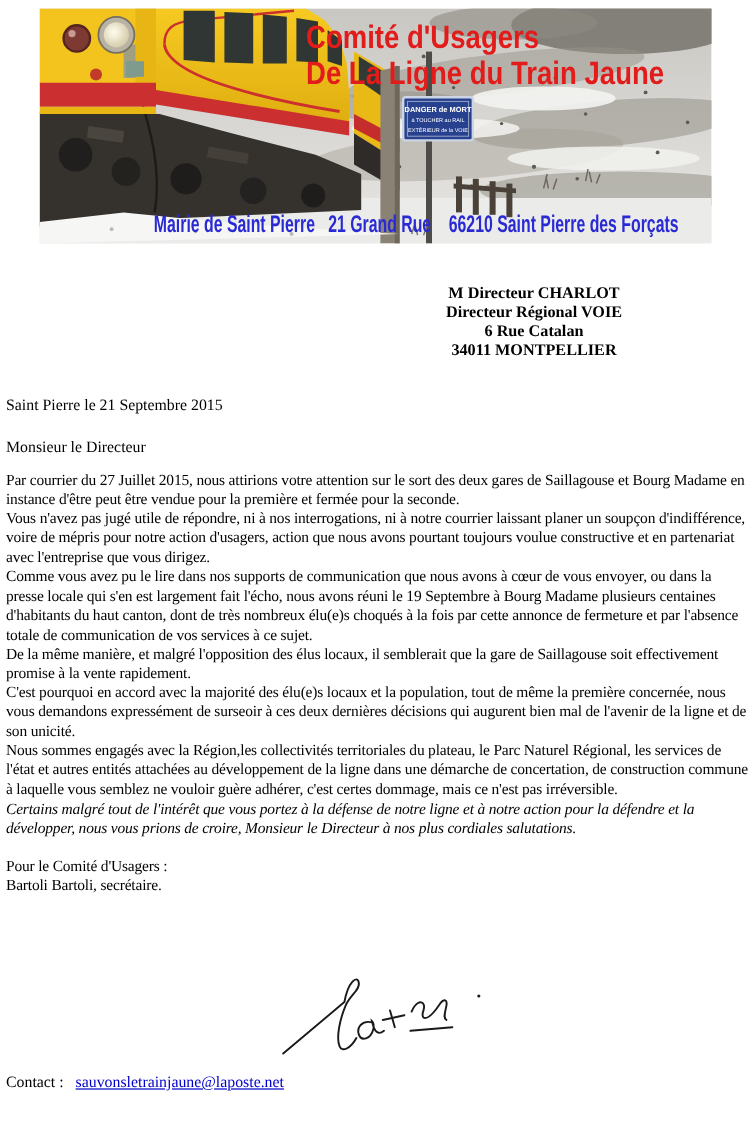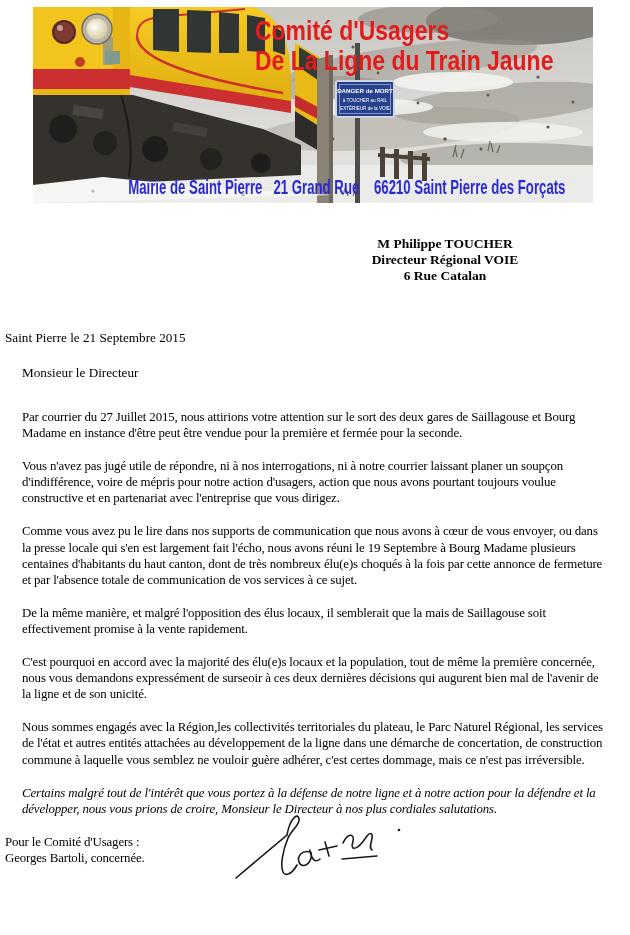--- a/index.html
+++ b/index.html
@@ -16,26 +16,26 @@
   .banner-addr{position:absolute;left:0;bottom:4px;width:100%;text-align:center;
         font-family:"Liberation Sans", sans-serif;font-weight:bold;font-size:20px;
         color:#2a2ad4;white-space:pre;transform:scaleX(.66);transform-origin:center bottom;}
 
   
   .recipient{position:absolute;left:260px;top:236px;width:370px;text-align:center;
         font-weight:bold;font-size:13.5px;line-height:15.9px;}
 
   
   .dateline{position:absolute;left:5px;top:330px;font-size:13.2px;}
-  .salutation{position:absolute;left:22px;top:365px;font-size:13.2px;}
+  .salutation{position:absolute;left:5px;top:365px;font-size:13.2px;}
   .bodytext{position:absolute;left:5px;top:392px;width:621px;
         font-size:12.9px;line-height:16.1px;letter-spacing:-0.15px;}
-  .bodytext p{margin:17px;}
+  .bodytext p{margin:0;}
   .closing{margin-top:16px;font-style:italic;}
-  .signoff{margin-top:0;}
+  .signoff{margin-top:16px;}
 
   
   .signature{position:absolute;left:230px;top:810px;}
 
   
   .contact{position:absolute;left:5px;top:893px;font-size:13.2px;line-height:17.5px;}
   .contact .email{color:#0000cc;text-decoration:underline;margin-left:10px;cursor:pointer;}
   .contact .phone{white-space:pre;}
 </style>
 </head>
@@ -168,50 +168,54 @@
     </svg>
 
     <div class="banner-title">
       <div>Comité d'Usagers</div>
       <div>De La Ligne du Train Jaune</div>
     </div>
     <div class="banner-addr">Mairie de Saint Pierre   21 Grand Rue    66210 Saint Pierre des Forçats</div>
   </div>
 
   <div class="recipient">
-    <div>M Philippe TOUCHER</div>
+    <div>M Directeur CHARLOT</div>
     <div>Directeur Régional VOIE</div>
     <div>6 Rue Catalan</div>
+    <div>34011 MONTPELLIER</div>
   </div>
 
   <div class="dateline">Saint Pierre le 21 Septembre 2015</div>
   <div class="salutation">Monsieur le Directeur</div>
 
   <div class="bodytext">
     <p>Par courrier du 27 Juillet 2015, nous attirions votre attention sur le sort des deux gares de Saillagouse et Bourg Madame en instance d'être peut être vendue pour la première et fermée pour la seconde.</p>
     <p>Vous n'avez pas jugé utile de répondre, ni à nos interrogations, ni à notre courrier laissant planer un soupçon d'indifférence, voire de mépris pour notre action d'usagers, action que nous avons pourtant toujours voulue constructive et en partenariat avec l'entreprise que vous dirigez.</p>
     <p>Comme vous avez pu le lire dans nos supports de communication que nous avons à cœur de vous envoyer, ou dans la presse locale qui s'en est largement fait l'écho, nous avons réuni le 19 Septembre à Bourg Madame plusieurs centaines d'habitants du haut canton, dont de très nombreux élu(e)s choqués à la fois par cette annonce de fermeture et par l'absence totale de communication de vos services à ce sujet.</p>
-    <p>De la même manière, et malgré l'opposition des élus locaux, il semblerait que la mais de Saillagouse soit effectivement promise à la vente rapidement.</p>
+    <p>De la même manière, et malgré l'opposition des élus locaux, il semblerait que la gare de Saillagouse soit effectivement promise à la vente rapidement.</p>
     <p>C'est pourquoi en accord avec la majorité des élu(e)s locaux et la population, tout de même la première concernée, nous vous demandons expressément de surseoir à ces deux dernières décisions qui augurent bien mal de l'avenir de la ligne et de son unicité.</p>
     <p>Nous sommes engagés avec la Région,les collectivités territoriales du plateau, le Parc Naturel Régional, les services de l'état et autres entités attachées au développement de la ligne dans une démarche de concertation, de construction commune à laquelle vous semblez ne vouloir guère adhérer, c'est certes dommage, mais ce n'est pas irréversible.</p>
     <p class="closing">Certains malgré tout de l'intérêt que vous portez à la défense de notre ligne et à notre action pour la défendre et la développer, nous vous prions de croire, Monsieur le Directeur à nos plus cordiales salutations.</p>
     <div class="signoff">
       <div>Pour le Comité d'Usagers :</div>
-      <div>Georges Bartoli, concernée.</div>
+      <div>Bartoli Bartoli, secrétaire.</div>
     </div>
   </div>
 
   <svg class="signature" width="185" height="72" viewBox="0 0 185 72">
     <g fill="none" stroke="#1a1a1a" stroke-width="1.6" stroke-linecap="round">
       <path d="M6,68 L57,25 C60,8 68,2 69,9 C70,15 62,19 58,28 C53,40 50,55 53,62 C55,67 62,64 67,55"></path>
       <path d="M80,42 C72,40 67,46 69,52 C71,58 79,56 81,48 C82,44 81,42 80,41 C82,50 85,53 90,49"></path>
       <path d="M95,32 L99,46"></path>
       <path d="M89,40 L107,36"></path>
       <path d="M113,33 C116,26 121,23 123,27 C125,31 120,35 123,38 C127,40 133,32 137,26 C140,22 143,23 142,28 C141,34 139,38 142,40"></path>
       <path d="M112,49 L147,46"></path>
       <circle cx="169" cy="20" r="1.3" fill="#1a1a1a" stroke="none"></circle>
     </g>
   </svg>
 
   <div class="contact">
+    <div>
+      <span>Contact :</span><a class="email">sauvonsletrainjaune@laposte.net</a>
+    </div>
   </div>
 
 </div>
 
 </body></html>

